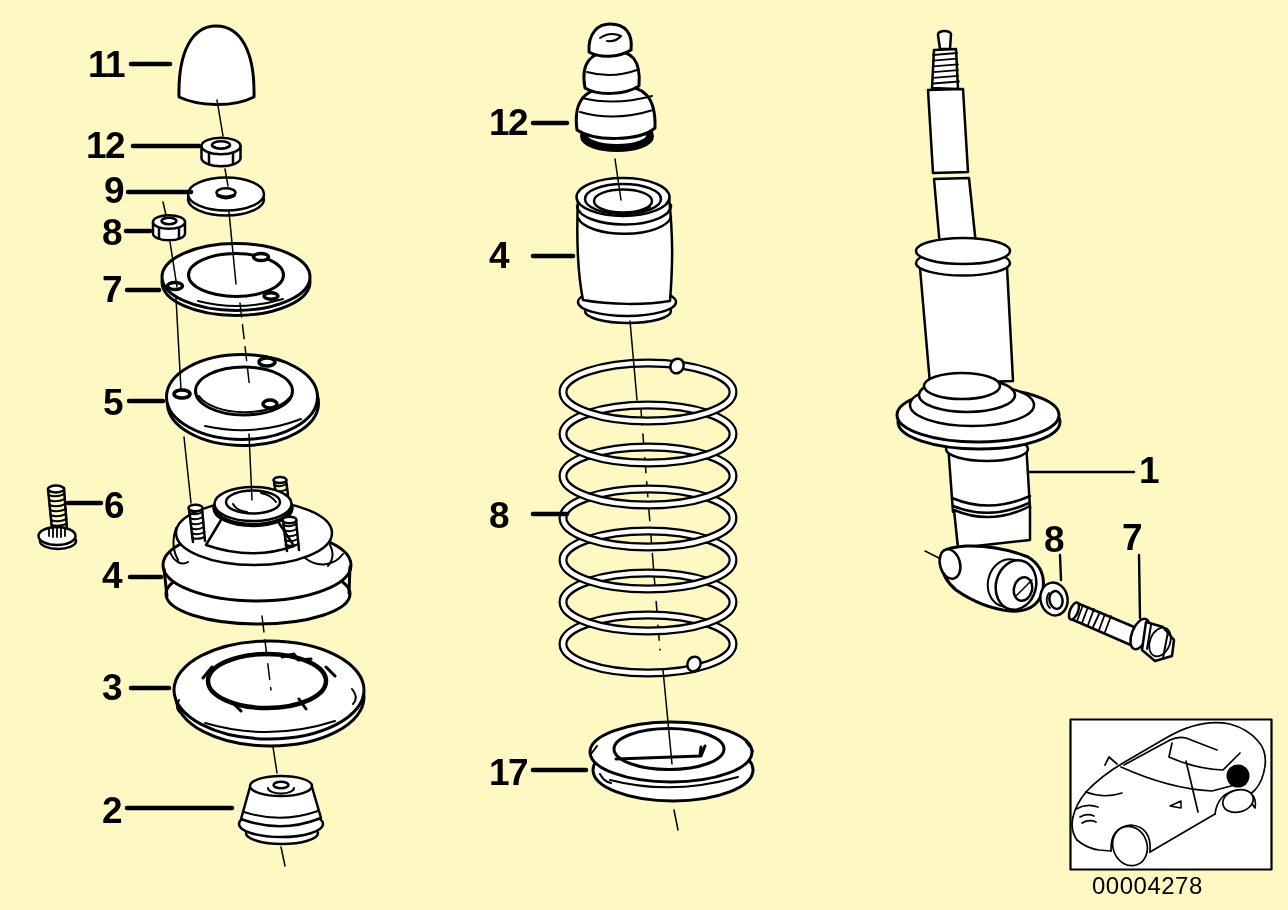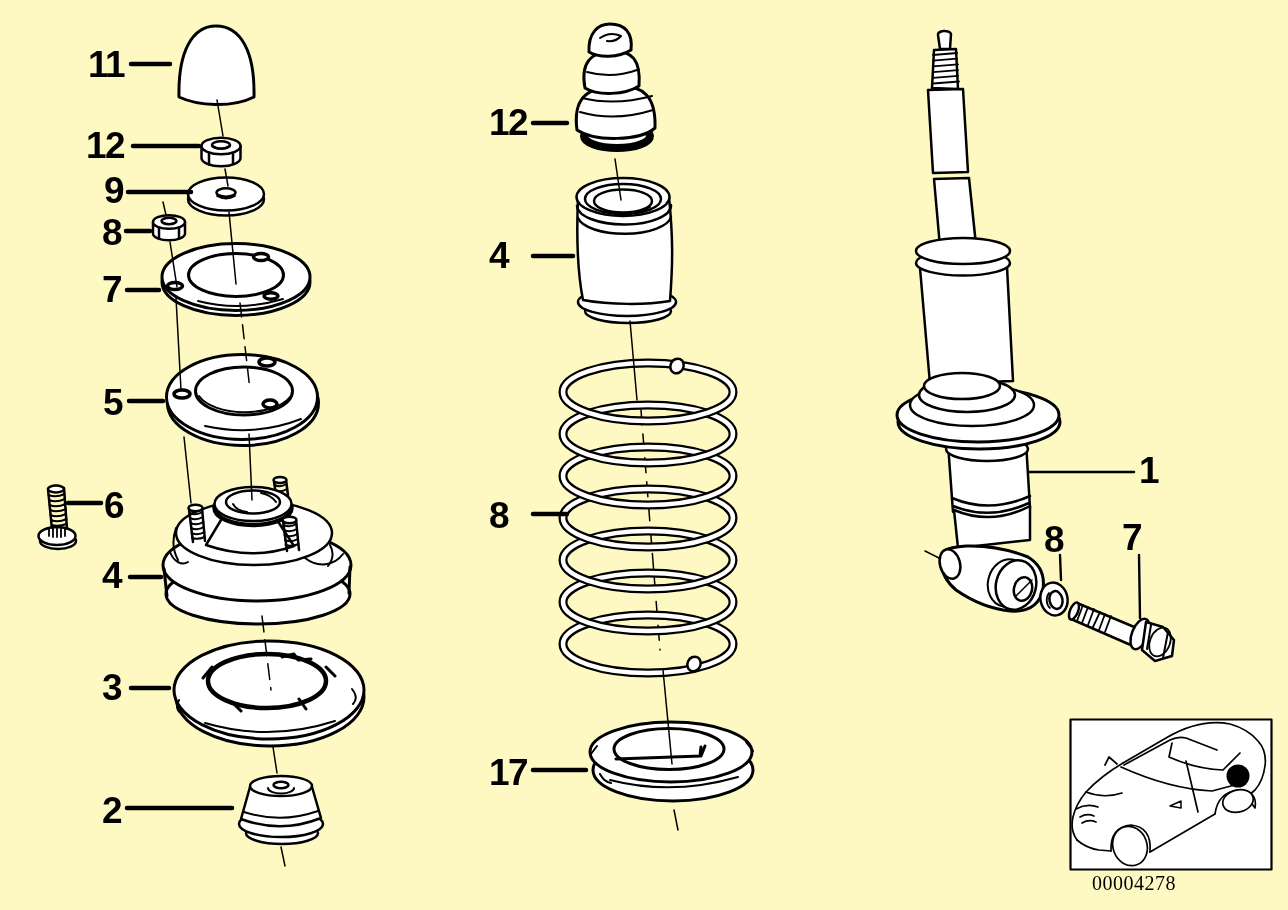--- a/index.html
+++ b/index.html
@@ -1,22 +1,22 @@
 <!DOCTYPE html>
 <html><head>
 <meta charset="utf-8">
 <style>
   html,body{margin:0;padding:0;background:#fff}
   .stage{position:relative;width:1288px;height:910px;background:#fef9c3;
          font-family:"Liberation Sans",sans-serif;overflow:hidden}
   .stage svg{position:absolute;left:0;top:0}
   .plabel{position:absolute;font-weight:700;font-size:37px;line-height:1;
           color:#000;letter-spacing:-1.5px;cursor:pointer;user-select:none}
-  .dnum{position:absolute;font-family:Liberation Serif, serif;
-        font-size:20px;letter-spacing:.5px;color:#000}
+  .dnum{position:absolute;font-family:Liberation Sans, sans-serif;
+        font-size:24px;letter-spacing:.5px;color:#000}
 </style>
 </head>
 <body>
 
 <div class="stage">
 
 <svg width="1288" height="910" viewBox="0 0 1288 910">
 <g stroke="#000" fill="none" stroke-width="2.5" stroke-linecap="round" stroke-linejoin="round">
 
   <g>

